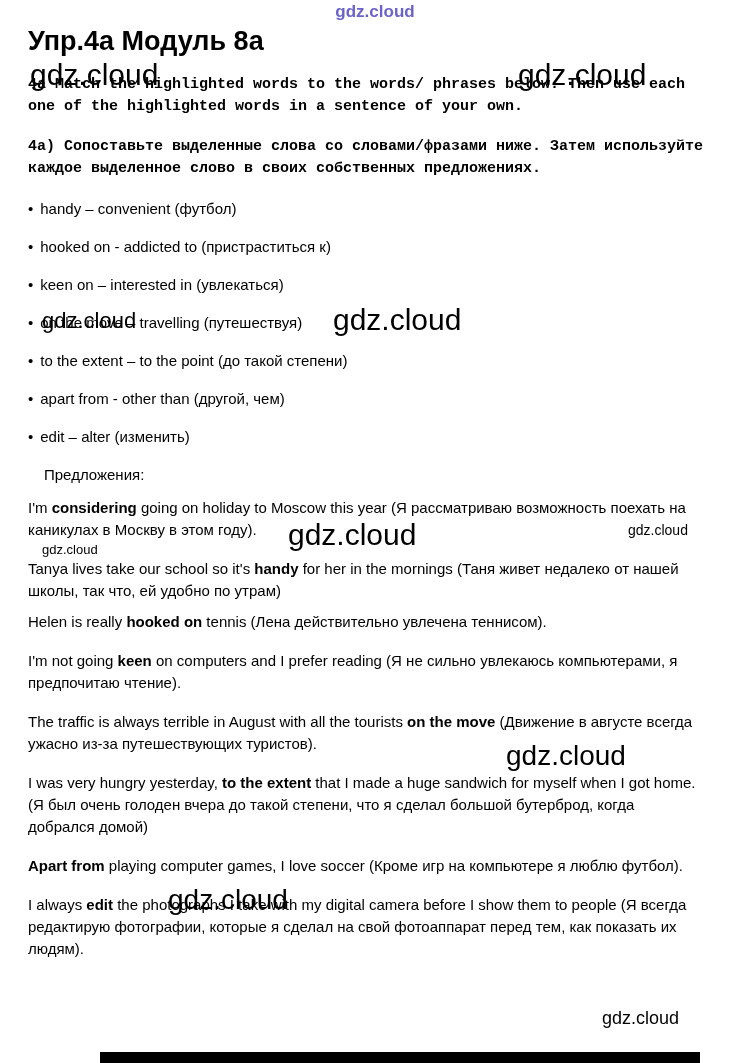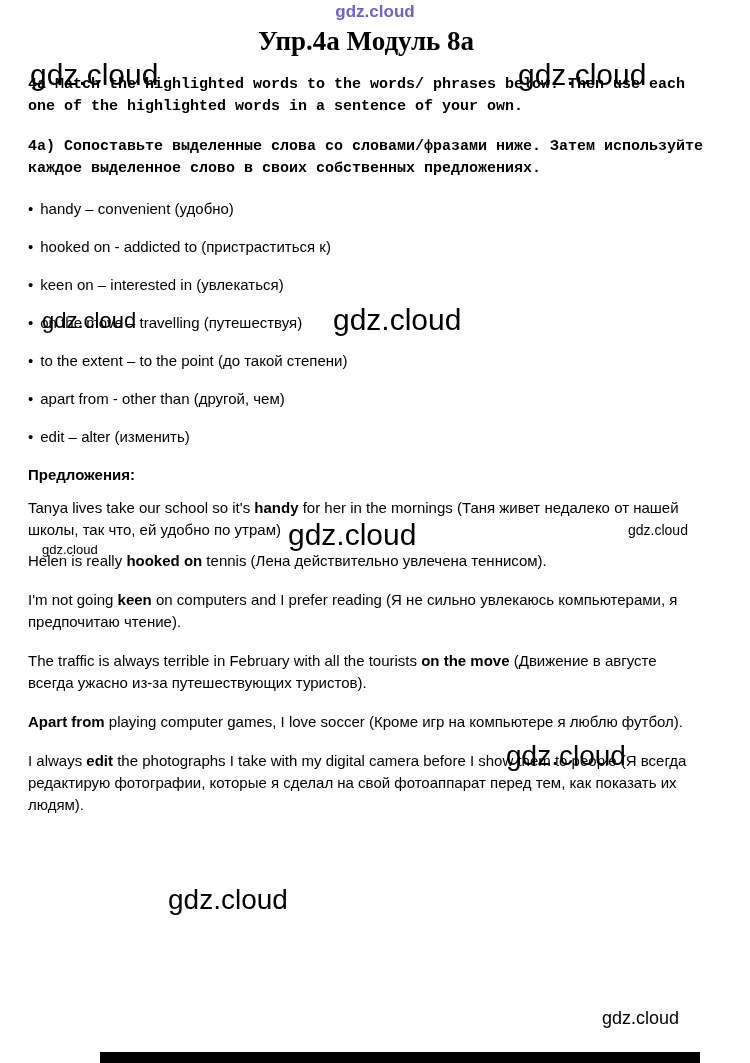--- a/index.html
+++ b/index.html
@@ -9,28 +9,28 @@
     position:relative; overflow:hidden;
     font-family:"Liberation Sans", sans-serif;
     color:#000;
   }
   .content {
     position:relative; z-index:1;
     padding:24px 46px 0 28px;
     font-size:15px; line-height:22px;
   }
   .title {
-    font-family:Liberation Serif, serif;
+    font-family:Liberation Sans, sans-serif;
     font-weight:bold; font-size:27px; line-height:34px;
-    text-align:center; margin-bottom:16px;
+    margin-bottom:16px;
   }
   .instr { font-weight:bold; margin-bottom:18px;font-family:Liberation Mono, monospace; }
   .vocab-item { margin-bottom:16px; }
   .bullet { margin-right:7px; }
-  .heading { font-weight:bold; margin-bottom:11px; }
+  .heading { font-weight:normal; margin-bottom:11px;margin-left:16px; }
   .sent { margin-bottom:17px; }
   .sent.tight { margin-bottom:9px; }
   .sent b { font-weight:bold; }
 
   .wm {
     position:absolute; z-index:2; white-space:nowrap;
     font-family:"Liberation Sans", sans-serif; color:#000;
   }
   .wm-top    { top:2px;    left:50%; transform:translateX(-50%); font-size:17px; font-weight:bold; color:#6b63c9; }
   .wm-l-lg   { top:58px;   left:30px;  font-size:30px; }
@@ -67,41 +67,43 @@
 
 <div class="content">
 
   <div class="title">Упр.4а Модуль 8а</div>
 
   <p class="instr">4a Match the highlighted words to the words/ phrases below. Then use each one of the highlighted words in a sentence of your own.</p>
 
   <p class="instr">4а) Сопоставьте выделенные слова со словами/фразами ниже. Затем используйте каждое выделенное слово в своих собственных предложениях.</p>
 
   <div>
-    <div class="vocab-item"><span class="bullet">•</span><span>handy – convenient (удобно)</span></div>
+    <div class="vocab-item"><span class="bullet">•</span><span>handy – convenient (футбол)</span></div>
     <div class="vocab-item"><span class="bullet">•</span><span>hooked on - addicted to (пристраститься к)</span></div>
     <div class="vocab-item"><span class="bullet">•</span><span>keen on – interested in (увлекаться)</span></div>
     <div class="vocab-item"><span class="bullet">•</span><span>on the move – travelling (путешествуя)</span></div>
     <div class="vocab-item"><span class="bullet">•</span><span>to the extent – to the point (до такой степени)</span></div>
     <div class="vocab-item"><span class="bullet">•</span><span>apart from - other than (другой, чем)</span></div>
     <div class="vocab-item"><span class="bullet">•</span><span>edit – alter (изменить)</span></div>
   </div>
 
   <div class="heading">Предложения:</div>
 
   <div>
+    <p class="sent"><span>I'm </span><b>considering</b><span> going on holiday to Moscow this year (Я рассматриваю возможность поехать на каникулах в Москву в этом году).</span></p>
 
     <p class="sent tight"><span>Tanya lives take our school so it's </span><b>handy</b><span> for her in the mornings (Таня живет недалеко от нашей школы, так что, ей удобно по утрам)</span></p>
 
     <p class="sent"><span>Helen is really </span><b>hooked on</b><span> tennis (Лена действительно увлечена теннисом).</span></p>
 
     <p class="sent"><span>I'm not going </span><b>keen</b><span> on computers and I prefer reading (Я не сильно увлекаюсь компьютерами, я предпочитаю чтение).</span></p>
 
-    <p class="sent"><span>The traffic is always terrible in February with all the tourists </span><b>on the move</b><span> (Движение в августе всегда ужасно из-за путешествующих туристов).</span></p>
+    <p class="sent"><span>The traffic is always terrible in August with all the tourists </span><b>on the move</b><span> (Движение в августе всегда ужасно из-за путешествующих туристов).</span></p>
 
+    <p class="sent"><span>I was very hungry yesterday, </span><b>to the extent</b><span> that I made a huge sandwich for myself when I got home. (Я был очень голоден вчера до такой степени, что я сделал большой бутерброд, когда добрался домой)</span></p>
 
     <p class="sent"><span></span><b>Apart from</b><span> playing computer games, I love soccer (Кроме игр на компьютере я люблю футбол).</span></p>
 
     <p class="sent"><span>I always </span><b>edit</b><span> the photographs I take with my digital camera before I show them to people (Я всегда редактирую фотографии, которые я сделал на свой фотоаппарат перед тем, как показать их людям).</span></p>
   </div>
 
 </div>
 
 <div class="footer-bar"></div>
 

